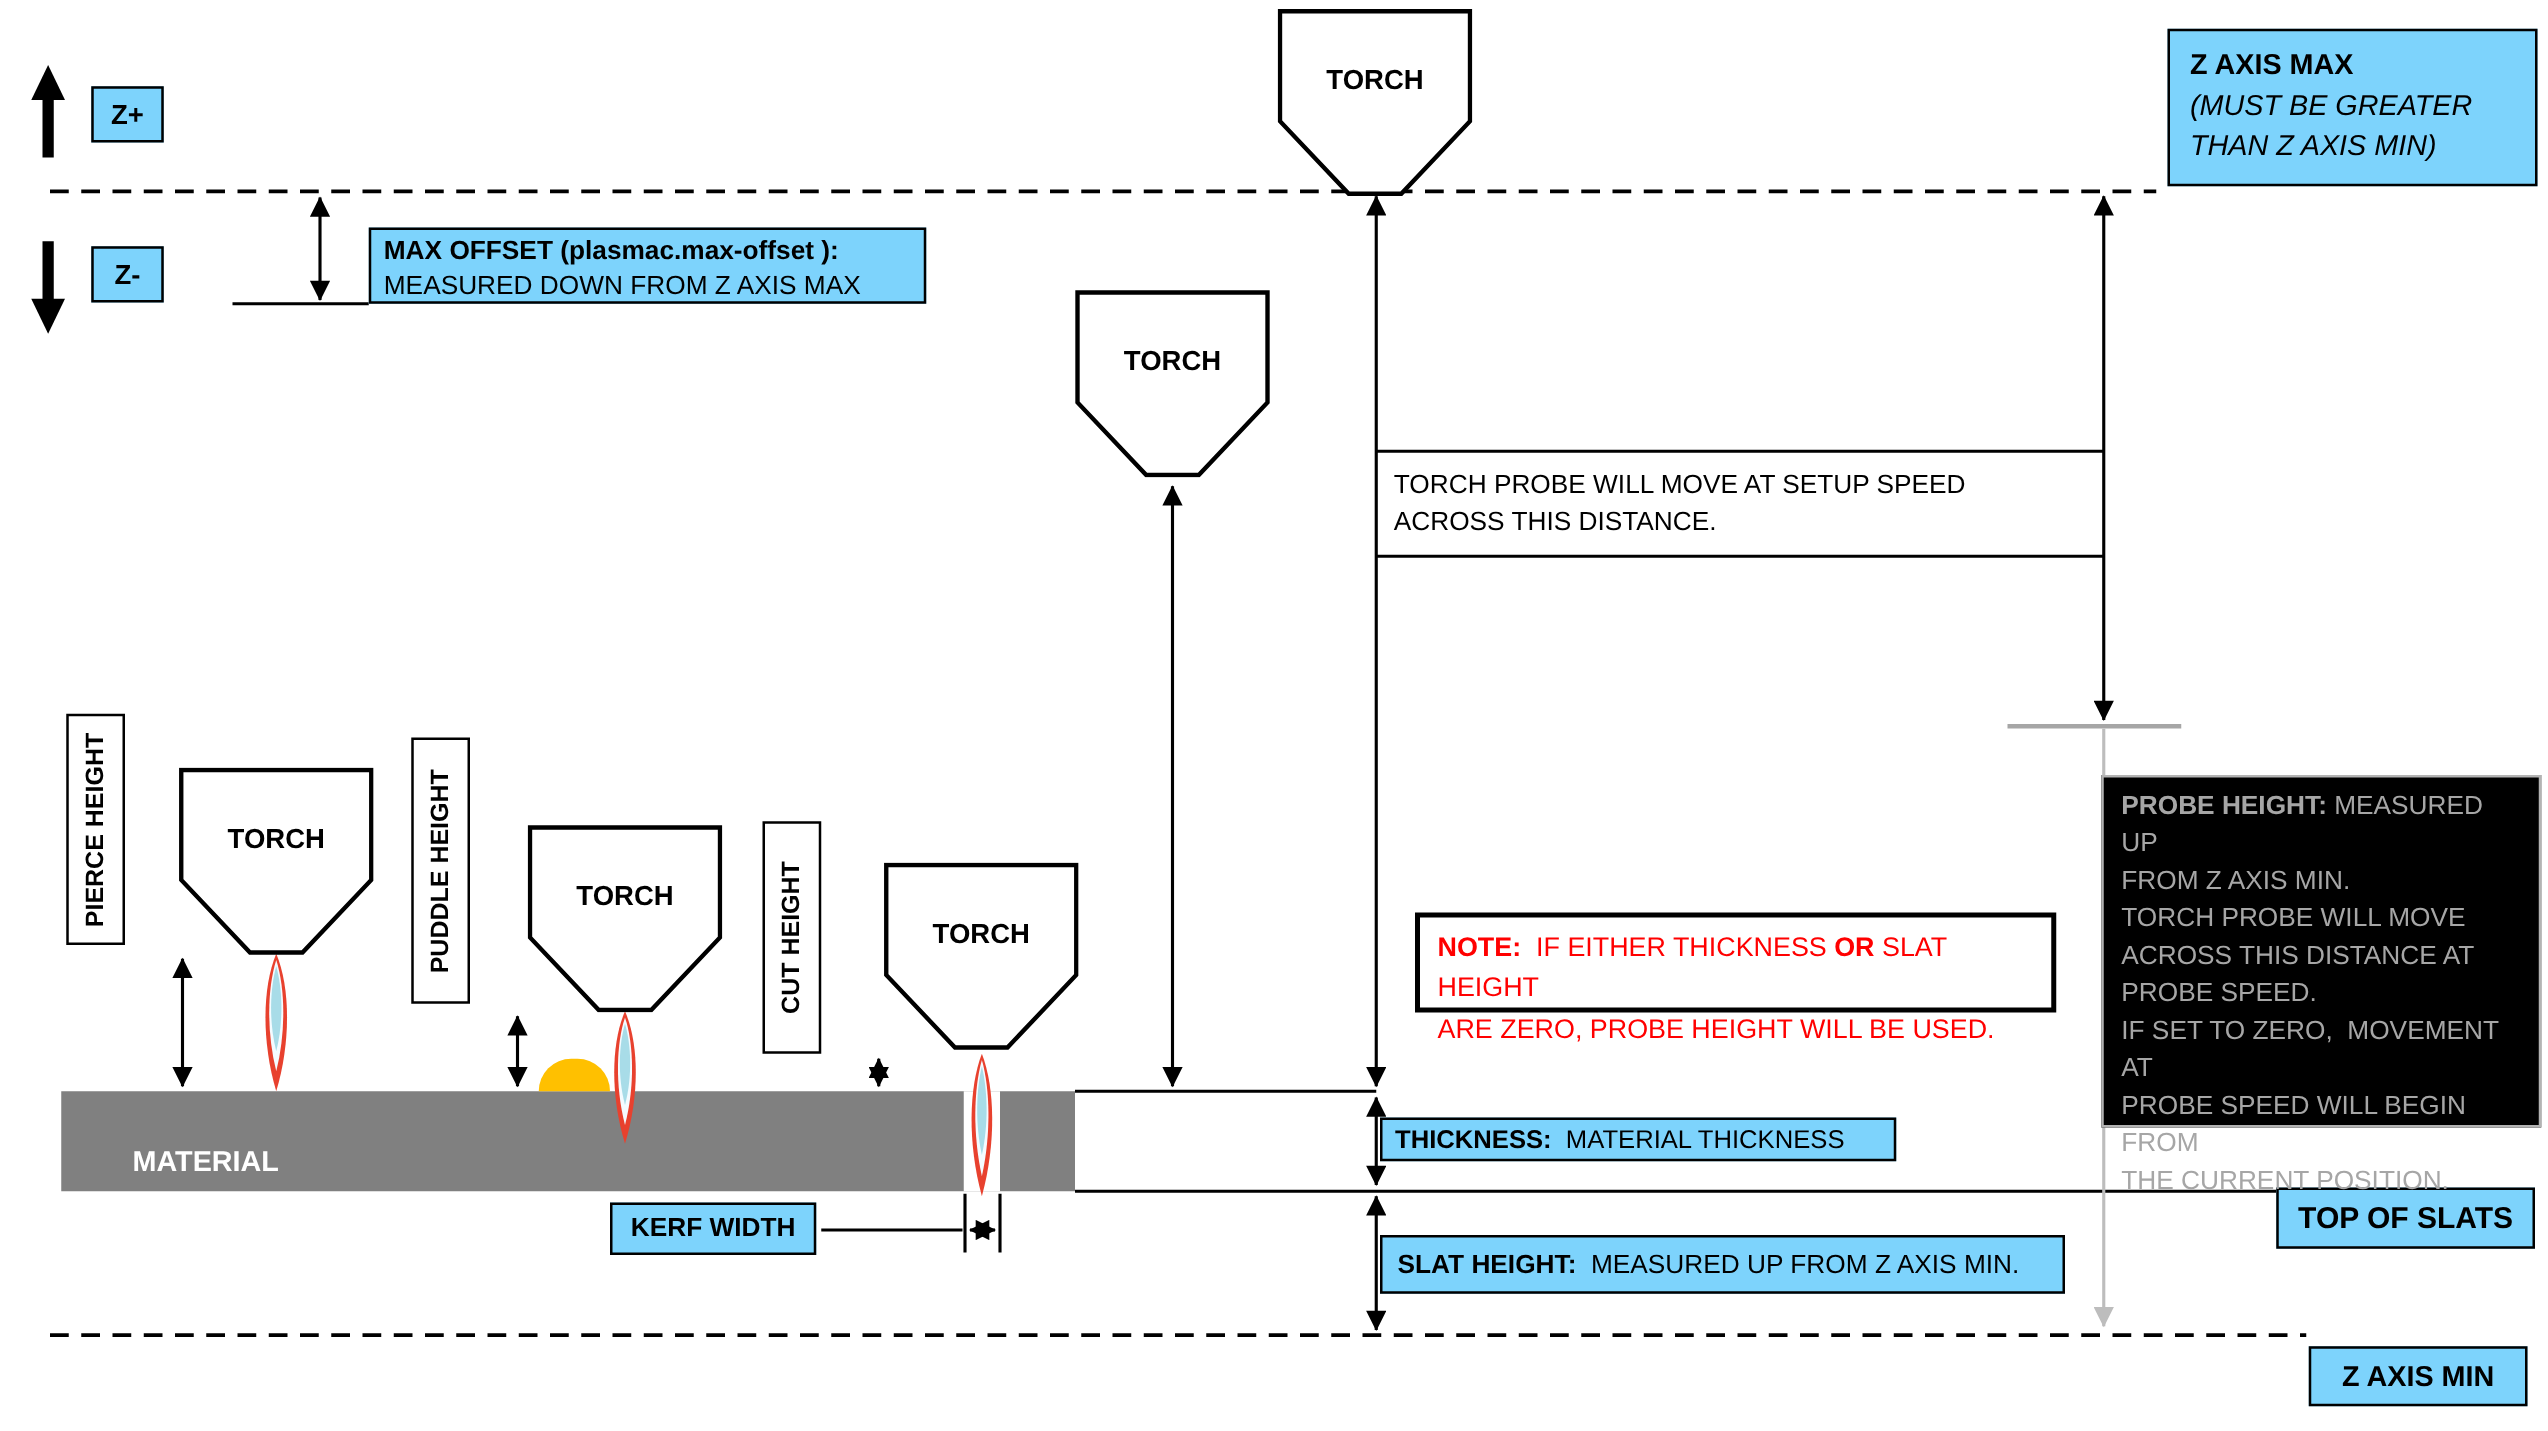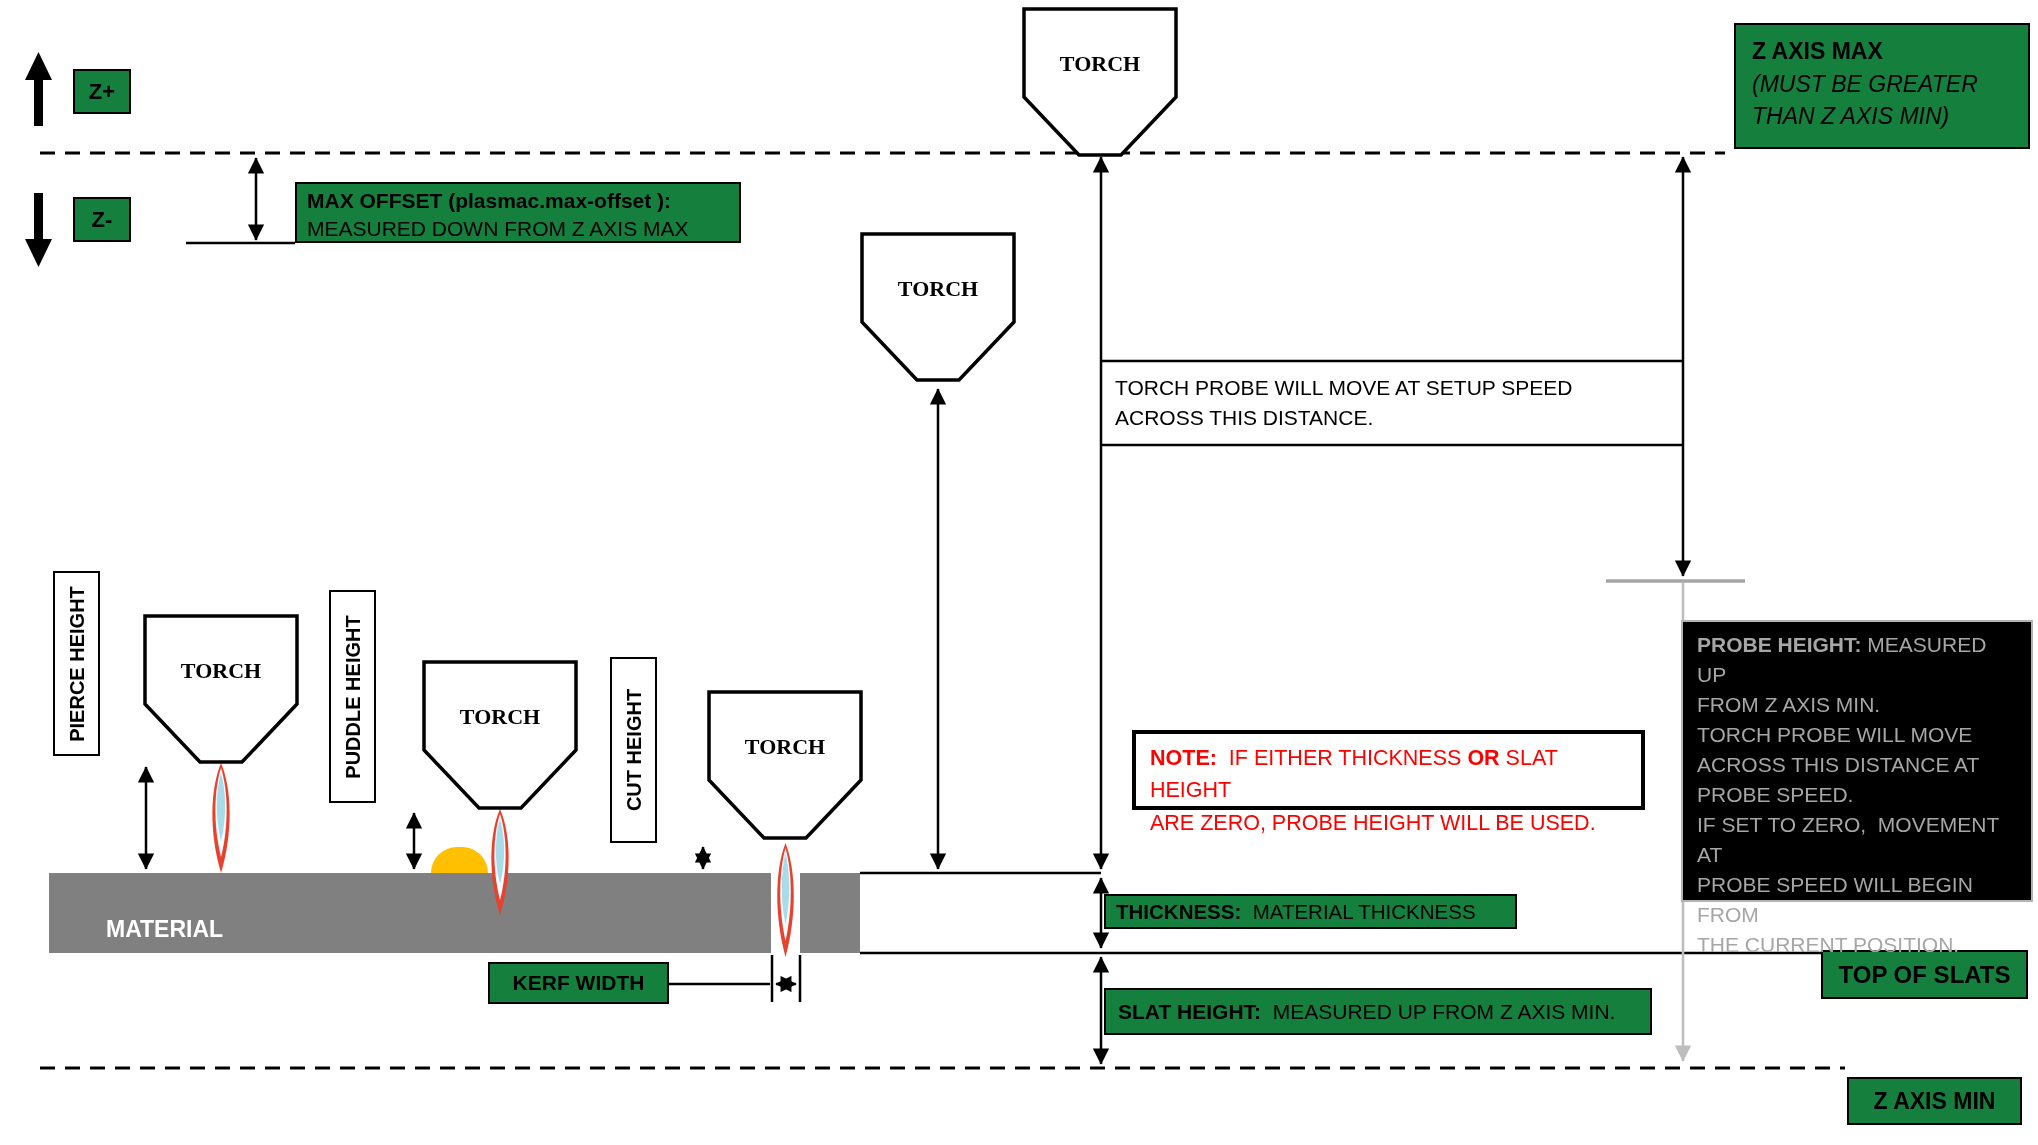--- a/index.html
+++ b/index.html
@@ -3,29 +3,29 @@
 <meta charset="utf-8">
 <style>
   html,body{margin:0;padding:0;background:#fff;font-family:"Liberation Sans",sans-serif;}
   #canvas{position:relative;width:2038px;height:1145px;background:#fff;overflow:hidden;}
   svg.lines{position:absolute;left:0;top:0;z-index:3;}
   .dash{stroke:#000;stroke-width:3;stroke-dasharray:15 10;fill:none;}
   .ln{stroke:#000;stroke-width:2.5;fill:none;}
   .lng{stroke:#A6A6A6;stroke-width:3.5;fill:none;}
   .dim{stroke:#000;stroke-width:2.5;fill:none;marker-start:url(#ab);marker-end:url(#ab);}
   .dimg{stroke:#BDBDBD;stroke-width:2.5;fill:none;marker-end:url(#ag);}
-  .bx{position:absolute;box-sizing:border-box;background:#15803d;border:2.5px solid #000;font-size:21px;z-index:5;}
+  .bx{position:absolute;box-sizing:border-box;background:#7dd3fc;border:2.5px solid #000;font-size:21px;z-index:5;}
   .center{display:flex;align-items:center;justify-content:center;}
   .b{font-weight:700;}
   .pre{white-space:pre-wrap;}
   .vlabel{position:absolute;box-sizing:border-box;background:#fff;border:2.5px solid #000;z-index:5;}
   .vlabel span{position:absolute;top:50%;left:50%;transform:translate(-50%,-50%) rotate(-90deg);white-space:nowrap;font-weight:700;font-size:20px;}
   .torch{position:absolute;width:156px;height:150px;z-index:4;}
   .torch svg{position:absolute;left:0;top:0;width:100%;height:100%;}
-  .torch .tl{position:absolute;left:0;right:0;top:29%;text-align:center;font-weight:700;font-size:22px;font-family:Liberation Serif, serif;}
+  .torch .tl{position:absolute;left:0;right:0;top:29%;text-align:center;font-weight:700;font-size:22px;}
   .flame{position:absolute;z-index:4;}
   .mat{position:absolute;background:#808080;z-index:1;}
   .matlabel{position:absolute;color:#fff;font-weight:700;font-size:23px;z-index:2;margin-left:44px;}
   .kerf{position:absolute;background:#fff;z-index:2;}
   .puddle{position:absolute;background:#FFC000;border-radius:29px 29px 0 0;z-index:2;}
   .txt{position:absolute;font-size:21px;z-index:5;}
   .notebox{position:absolute;box-sizing:border-box;background:#fff;border:4px solid #000000;color:#FF0000;font-size:21.5px;line-height:1.5;padding:8px 14px;z-index:5;}
   .probebox{position:absolute;box-sizing:border-box;background:#000000;border:2.5px solid #B3B3B3;color:#A6A6A6;font-size:21px;line-height:30px;padding:8px 14px;z-index:5;}
 </style>
 </head>
@@ -190,21 +190,21 @@
     <div class="pre"><span class="b">PROBE HEIGHT:</span><span> MEASURED UP</span></div>
     <div class="pre">FROM Z AXIS MIN.</div>
     <div class="pre">TORCH PROBE WILL MOVE</div>
     <div class="pre">ACROSS THIS DISTANCE AT</div>
     <div class="pre">PROBE SPEED.</div>
     <div class="pre">IF SET TO ZERO,  MOVEMENT AT</div>
     <div class="pre">PROBE SPEED WILL BEGIN FROM</div>
     <div class="pre">THE CURRENT POSITION.</div>
   </div>
 
-  <div class="bx center" style="left:488px;top:962px;width:181px;height:42px;font-weight:700;border-width:2px;">
+  <div class="bx center" style="left:488px;top:962px;width:165px;height:42px;font-weight:700;border-width:2px;">
     <span>KERF WIDTH</span>
   </div>
 
   <div class="bx center" style="left:1847px;top:1077px;width:175px;height:48px;font-weight:700;font-size:23px;">
     <span>Z AXIS MIN</span>
   </div>
 
 </div>
 
 </body></html>

